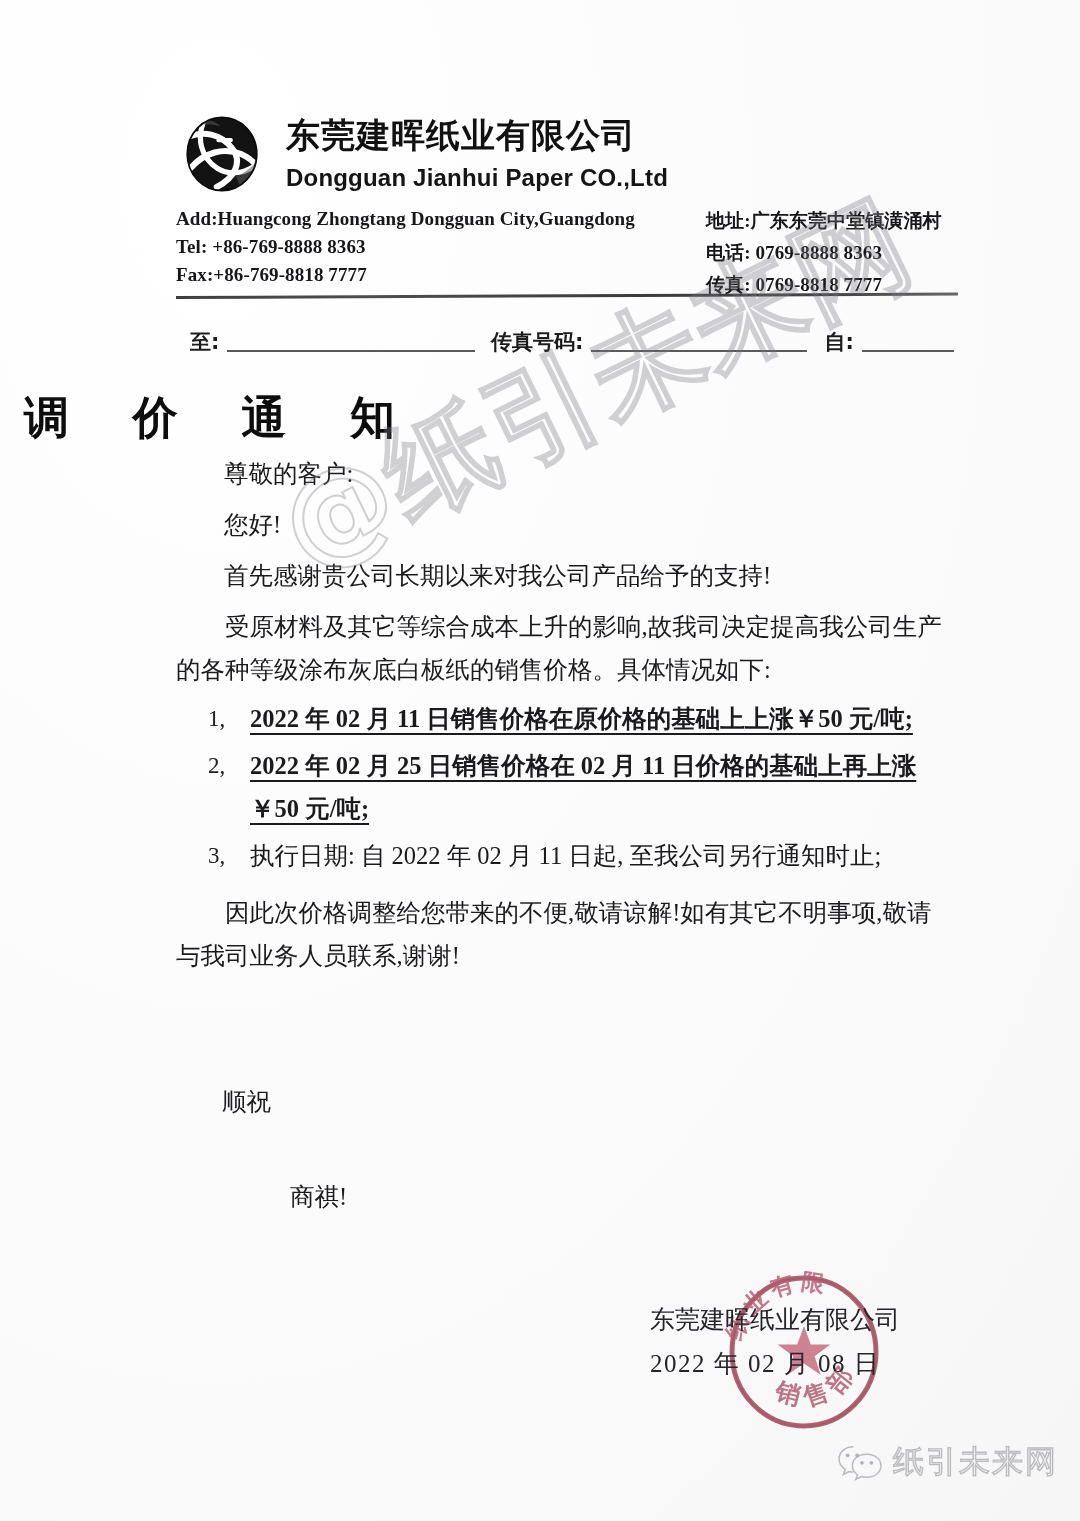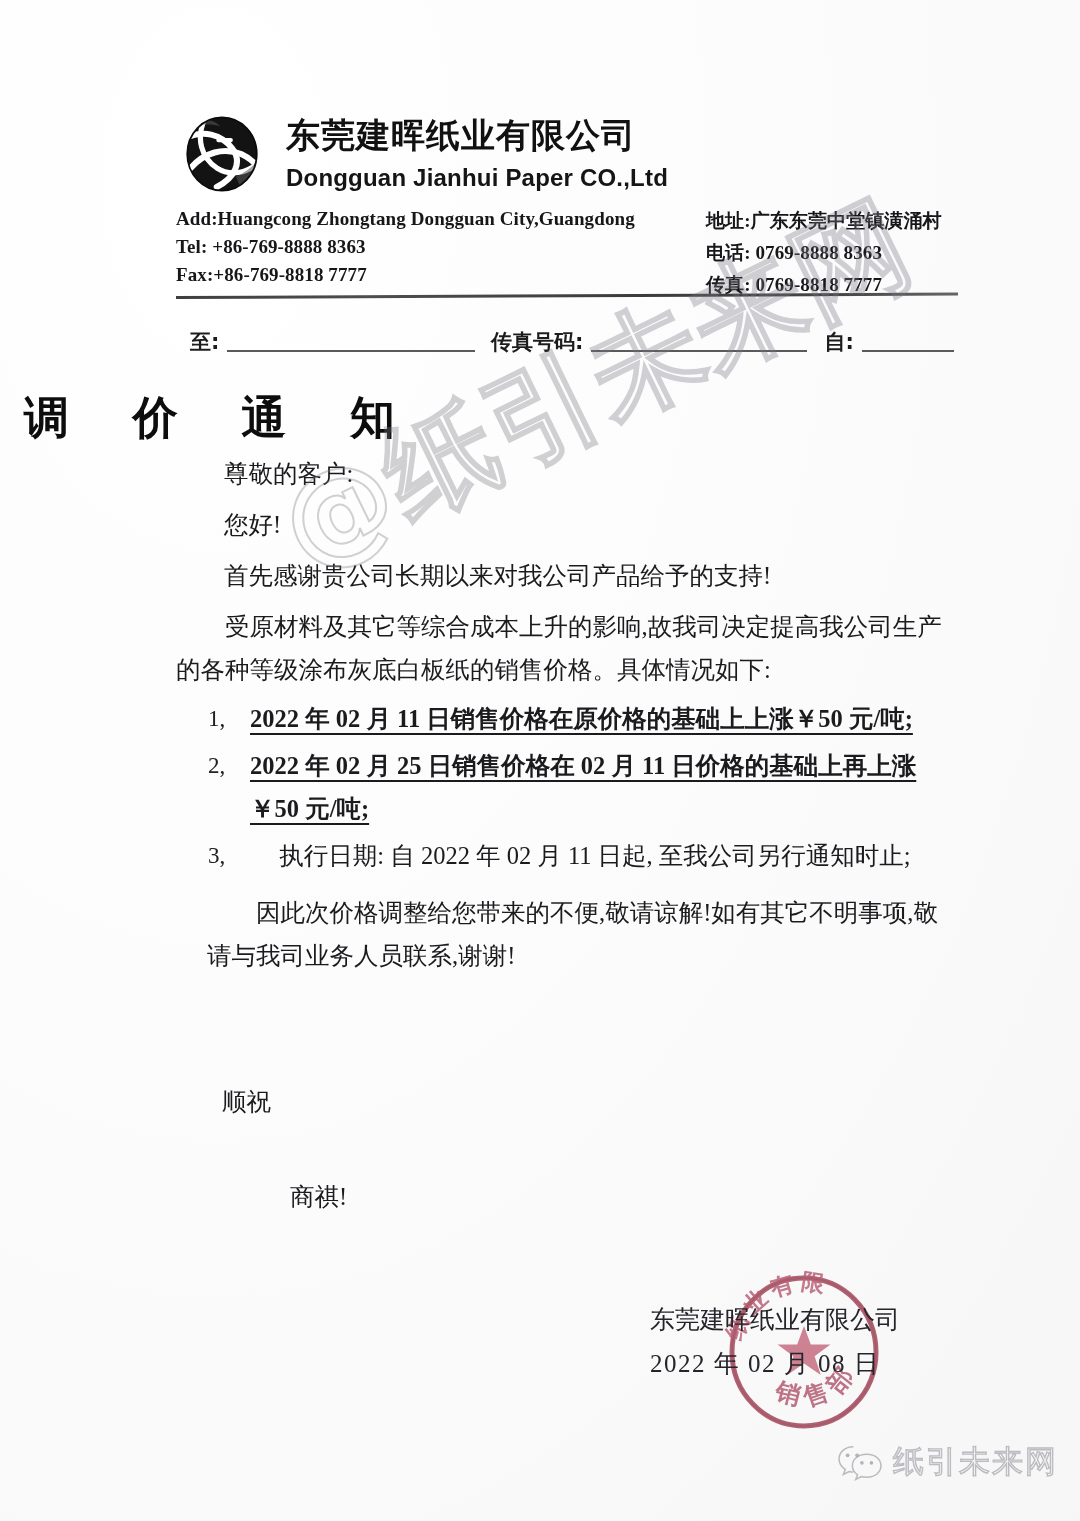--- a/index.html
+++ b/index.html
@@ -198,26 +198,25 @@
   .item-body {
     flex: 1 1 auto;
     padding-right: 2px;
   }
   .item.emph .item-body {
     font-weight: 700;
     text-decoration: underline;
     text-underline-offset: 6px;
     text-decoration-thickness: 2px;
   }
-  .item.plain .item-body { font-weight: 400; text-align: center; }
+  .item.plain .item-body { font-weight: 400; }
 
   .p.apology {
     margin-top: 14px;
     text-indent: 2em;
-    margin-left: 31px;
   }
 
   .closing-1 {
     position: absolute;
     left: 222px;
     top: 1085px;
     font-family: "Liberation Serif", "DejaVu Serif", serif;
     font-size: 24.5px;
     color: #1b1b1e;
   }

